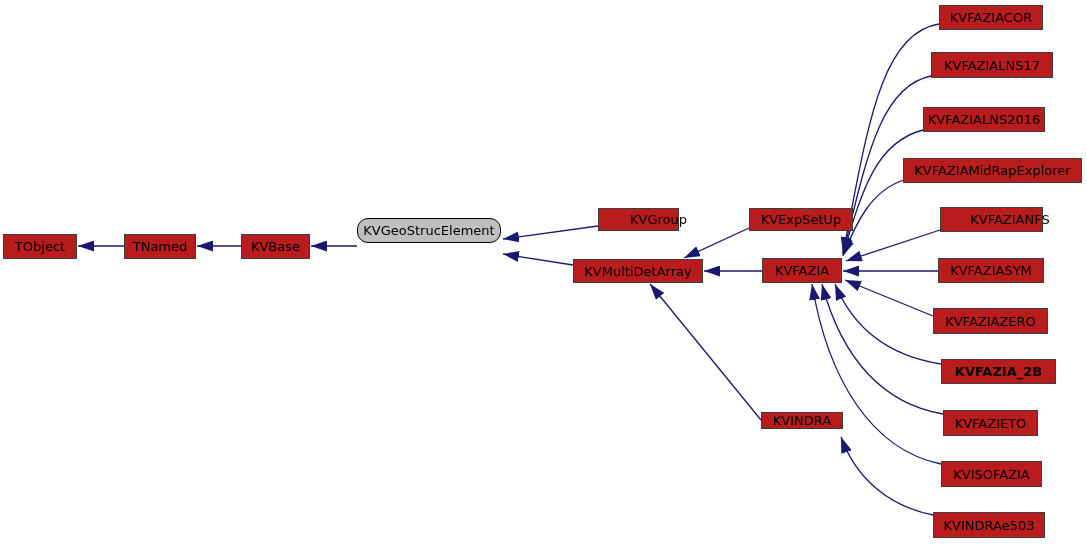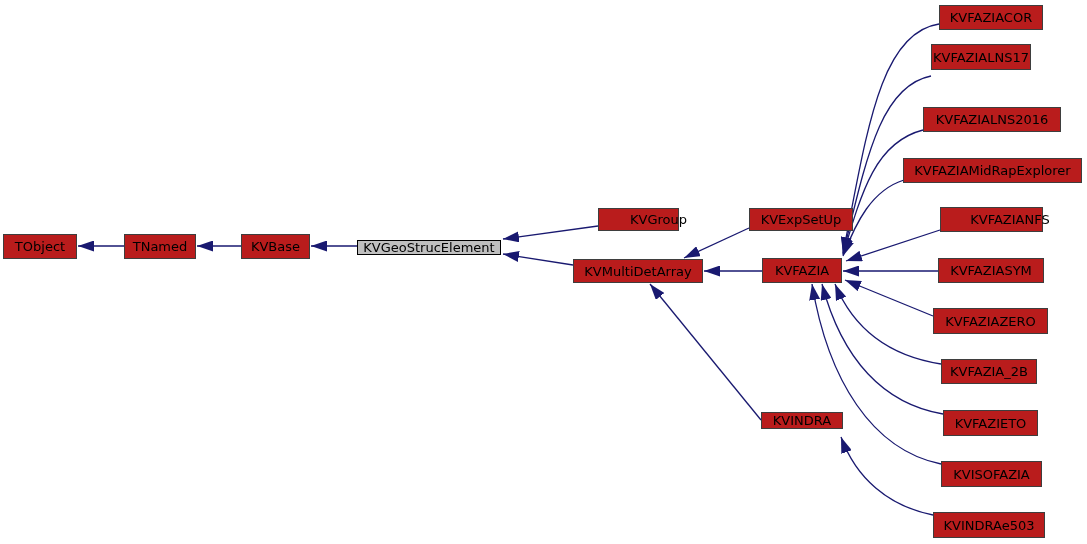--- a/index.html
+++ b/index.html
@@ -81,60 +81,60 @@
   <div id="node-group">
       <div class="node" style="left: 3px; top: 234px; width: 74px; height: 25px;">
         <span>TObject</span>
       </div>
       <div class="node" style="left: 124px; top: 234px; width: 72px; height: 25px;">
         <span>TNamed</span>
       </div>
       <div class="node" style="left: 241px; top: 234px; width: 69px; height: 25px;">
         <span>KVBase</span>
       </div>
-      <div class="node highlighted" style="left: 357px; top: 240px; width: 144px; height: 15px;">
+      <div class="node highlighted" style="left: 357px; top: 218px; width: 144px; height: 25px; border-radius: 11px;">
         <span>KVGeoStrucElement</span>
       </div>
       <div class="node" style="left: 598px; top: 208px; width: 81px; height: 23px; padding-left: 40px;">
         <span>KVGroup</span>
       </div>
       <div class="node" style="left: 749px; top: 208px; width: 104px; height: 23px;">
         <span>KVExpSetUp</span>
       </div>
       <div class="node" style="left: 573px; top: 259px; width: 130px; height: 24px;">
         <span>KVMultiDetArray</span>
       </div>
       <div class="node" style="left: 762px; top: 258px; width: 80px; height: 25px;">
         <span>KVFAZIA</span>
       </div>
       <div class="node" style="left: 761px; top: 412px; width: 82px; height: 17px;">
         <span>KVINDRA</span>
       </div>
       <div class="node" style="left: 939px; top: 5px; width: 104px; height: 25px;">
         <span>KVFAZIACOR</span>
       </div>
-      <div class="node" style="left: 931px; top: 44px; width: 100px; height: 26px;">
+      <div class="node" style="left: 931px; top: 52px; width: 122px; height: 26px;">
         <span>KVFAZIALNS17</span>
       </div>
-      <div class="node" style="left: 923px; top: 107px; width: 138px; height: 25px;">
+      <div class="node" style="left: 923px; top: 107px; width: 122px; height: 25px;">
         <span>KVFAZIALNS2016</span>
       </div>
       <div class="node" style="left: 903px; top: 158px; width: 179px; height: 25px;">
         <span>KVFAZIAMidRapExplorer</span>
       </div>
       <div class="node" style="left: 940px; top: 207px; width: 103px; height: 25px; padding-left: 37px;">
         <span>KVFAZIANFS</span>
       </div>
       <div class="node" style="left: 938px; top: 258px; width: 106px; height: 25px;">
         <span>KVFAZIASYM</span>
       </div>
       <div class="node" style="left: 933px; top: 308px; width: 115px; height: 26px;">
         <span>KVFAZIAZERO</span>
       </div>
-      <div class="node" style="left: 941px; top: 359px; width: 96px; height: 25px;">
+      <div class="node" style="left: 941px; top: 359px; width: 115px; height: 25px; font-weight: bold;">
         <span>KVFAZIA_2B</span>
       </div>
       <div class="node" style="left: 943px; top: 410px; width: 95px; height: 26px;">
         <span>KVFAZIETO</span>
       </div>
       <div class="node" style="left: 941px; top: 461px; width: 101px; height: 26px;">
         <span>KVISOFAZIA</span>
       </div>
       <div class="node" style="left: 933px; top: 512px; width: 112px; height: 26px;">
         <span>KVINDRAe503</span>

